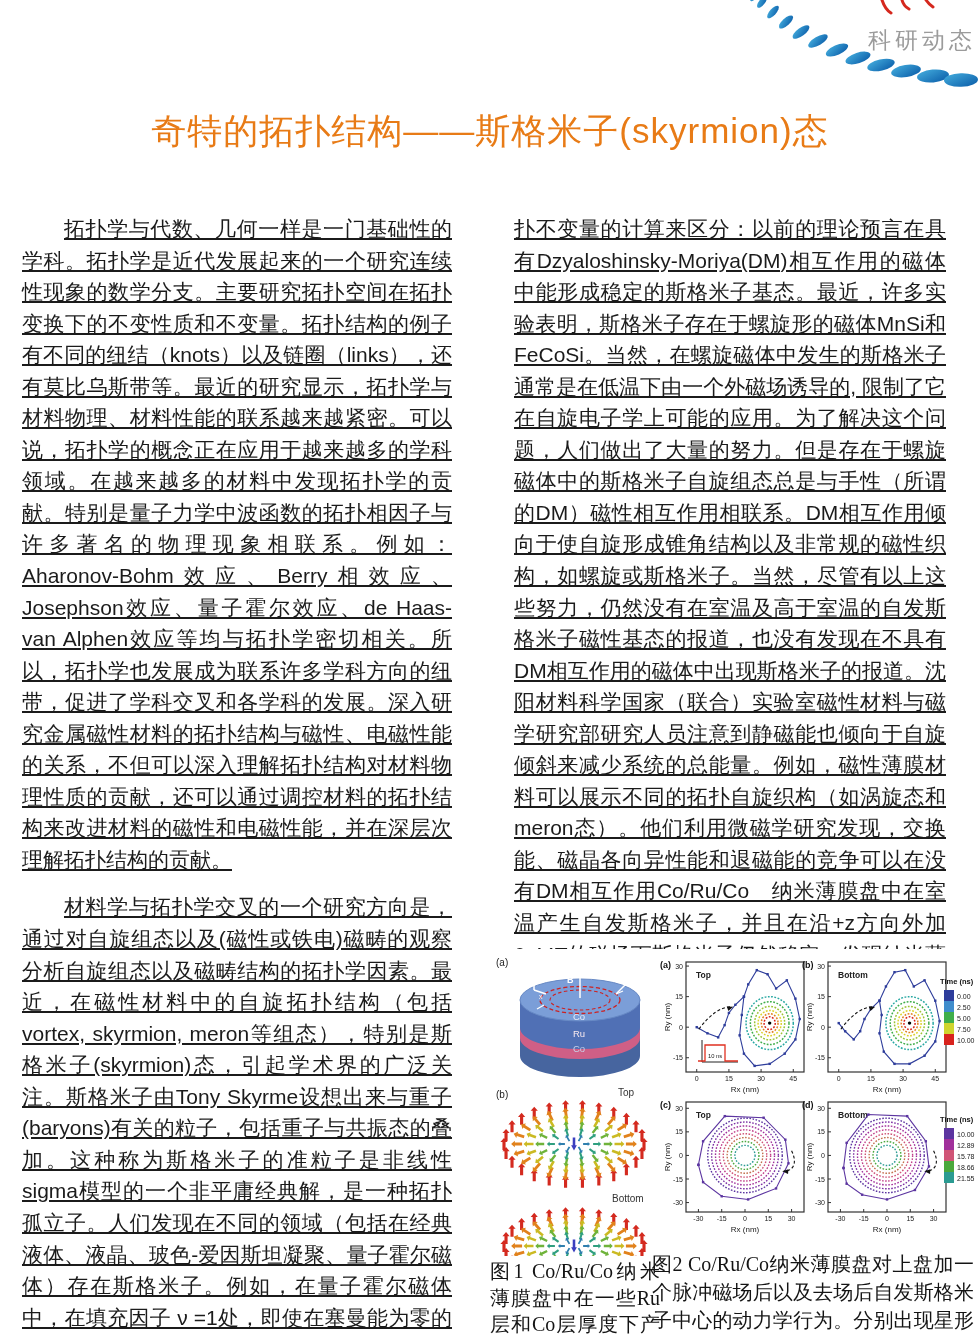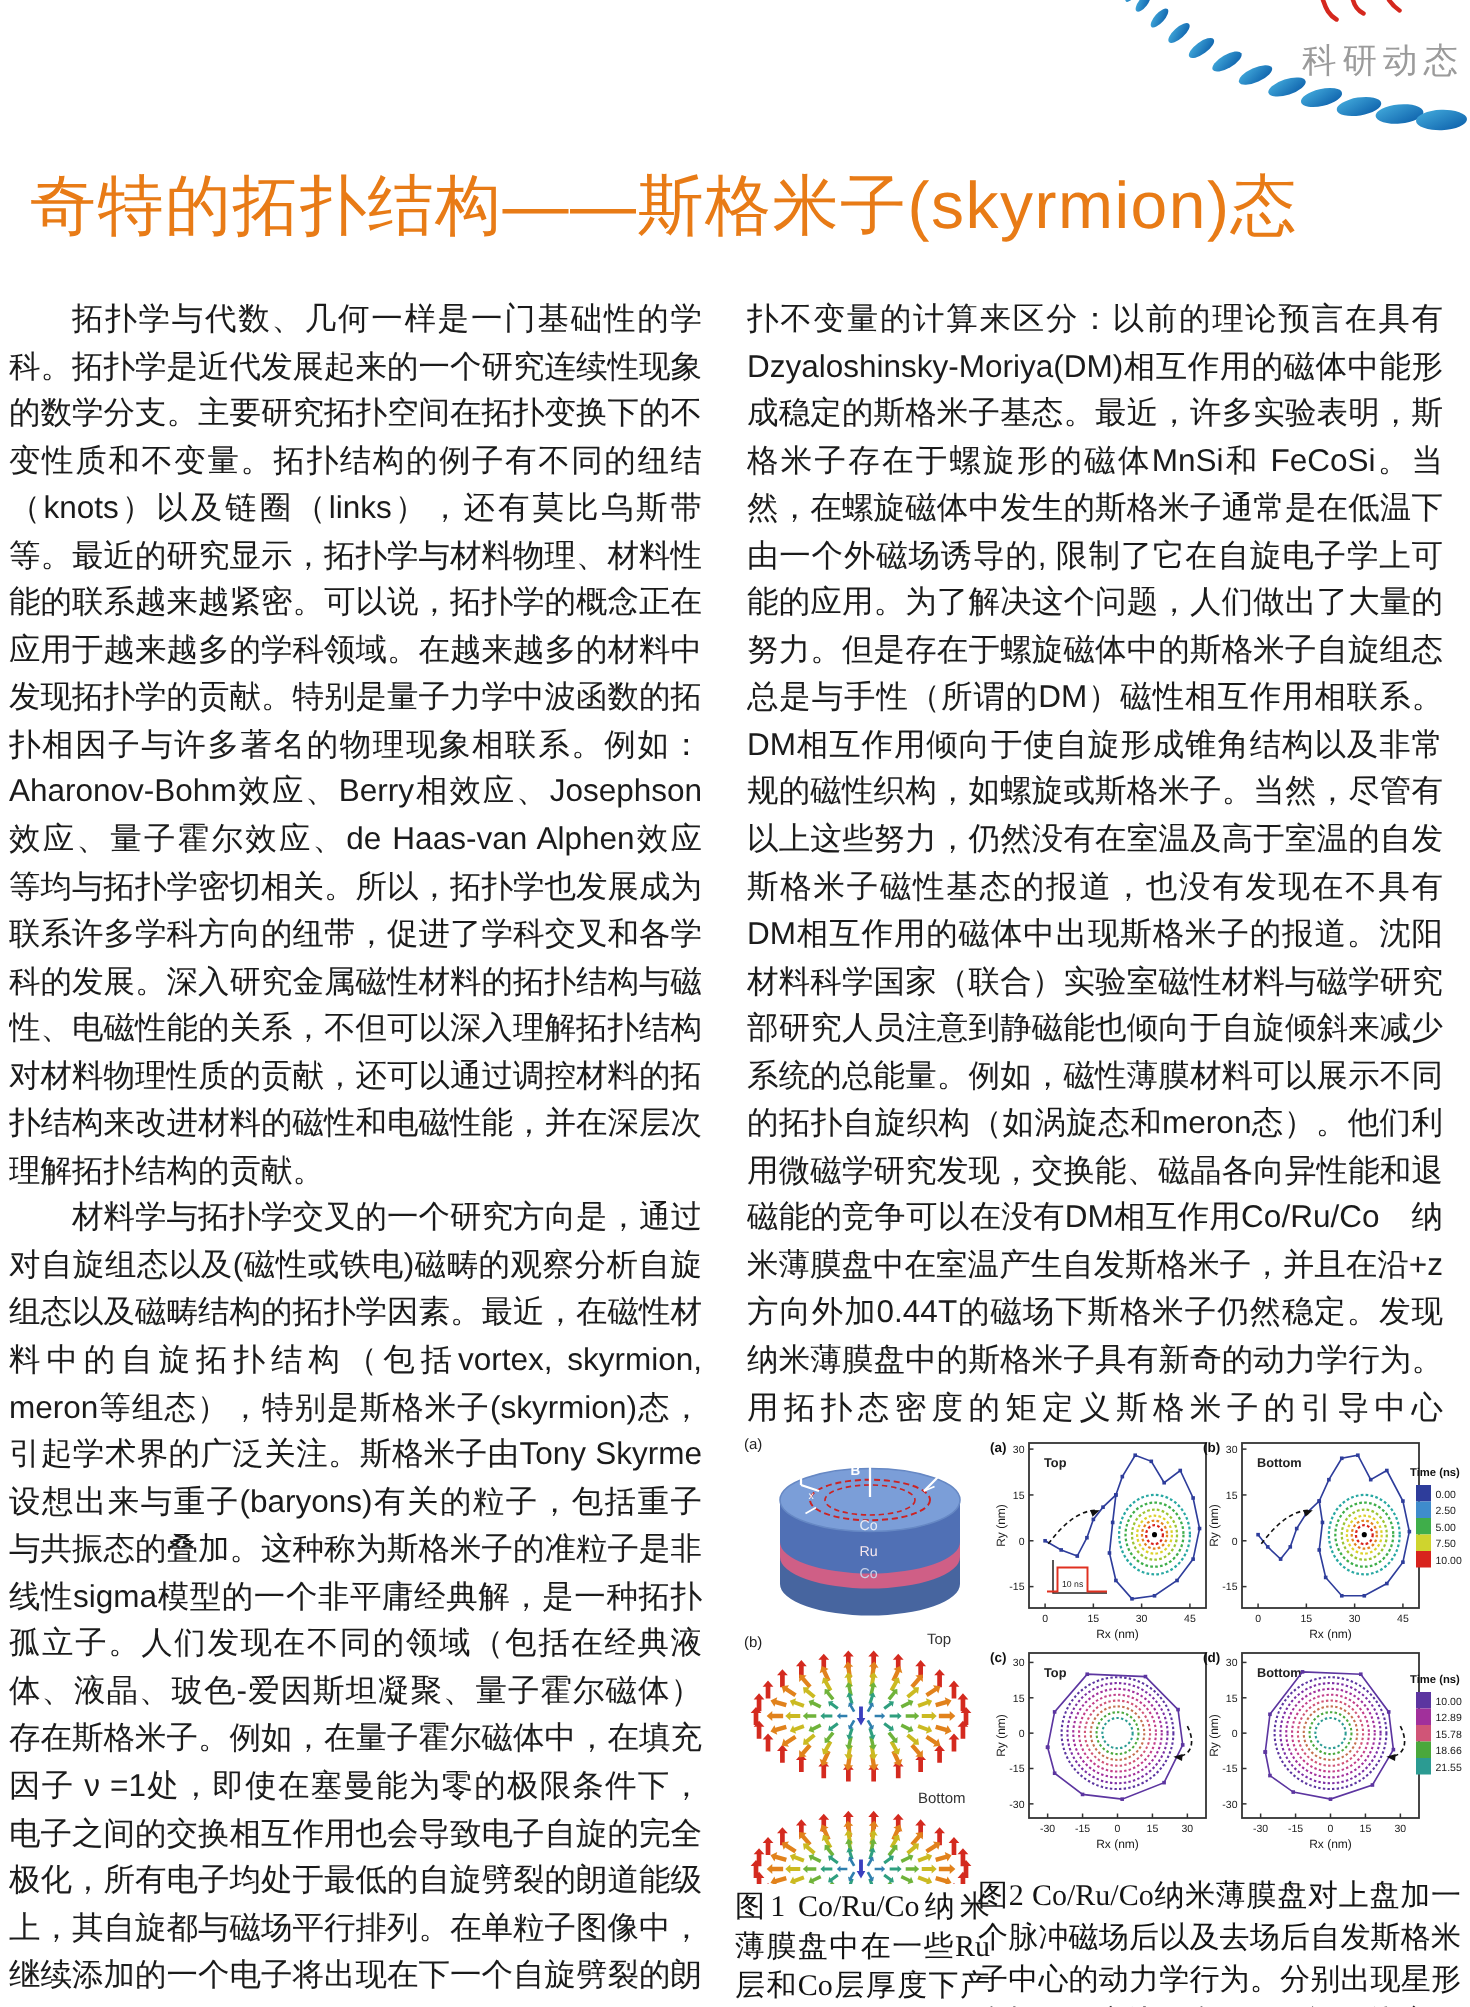--- a/index.html
+++ b/index.html
@@ -4,28 +4,28 @@
 <style>
   html,body{margin:0;padding:0;}
   body{
     width:980px;height:1338px;position:relative;background:#ffffff;
     font-family:"Liberation Sans","DejaVu Sans",sans-serif;
     overflow:hidden;
   }
   .masthead{position:absolute;right:0;top:0;width:450px;height:100px;}
   .page-title{
     position:absolute;left:20px;top:108px;width:940px;
-    font-size:44px;letter-spacing:1px;
+    text-align:center;font-size:35px;letter-spacing:1px;
     color:#e87b16;white-space:nowrap;
   }
   .col{
     position:absolute;top:197px;font-size:21px;line-height:31.55px;
     text-align:justify;color:#1b1b1b;
   }
-  .col p{margin:0;text-indent:2em;}
+  .col p{margin:16px;text-indent:2em;text-decoration:underline;}
   .col p.noindent{text-indent:0;}
   #col-left{left:6px;width:462px;height:1138px;overflow:hidden;}
   #col-right{left:498px;width:464px;height:752px;overflow:hidden;}
   .fig-svg{position:absolute;}
   #fig1-svg{left:488px;top:948px;width:172px;height:308px;}
   #fig2-svg{left:656px;top:948px;width:322px;height:292px;}
   .caption{
     position:absolute;font-family:"Liberation Serif","DejaVu Serif",serif;
     font-size:20px;color:#141414;text-align:justify;
   }

